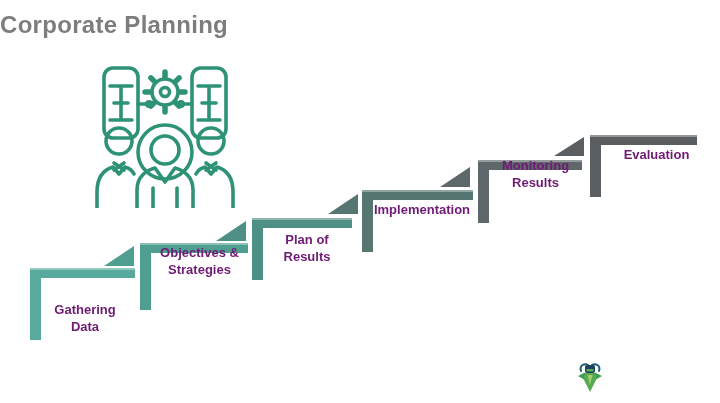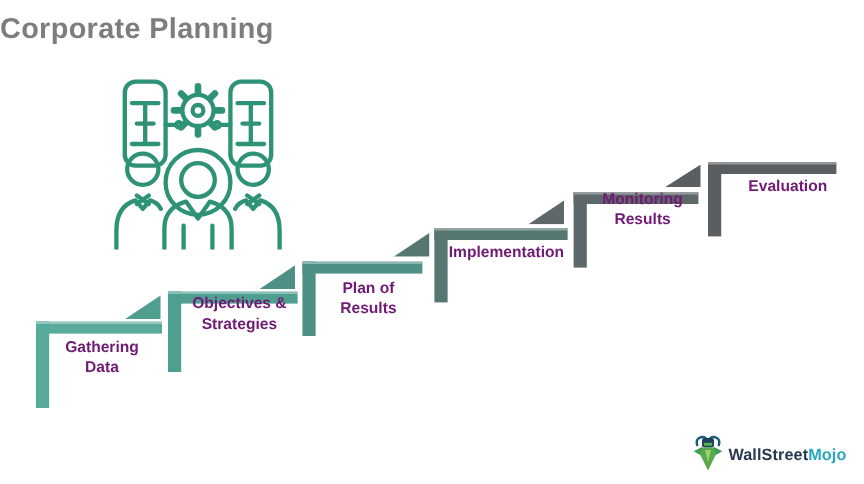--- a/index.html
+++ b/index.html
@@ -15,21 +15,21 @@
   .hbar,.vbar,.tri{position:absolute;background:var(--c);}
   .hbar,.vbar{box-shadow:inset 0 2px 0 rgba(255,255,255,.35);}
   .tri{clip-path:polygon(0 100%,100% 100%,100% 0);}
   .step-label{position:absolute;font-size:13px;font-weight:bold;color:#701a75;
               line-height:17px;text-align:center;}
   .nowrap{white-space:nowrap;}
 
   
   .s1 .hbar{left:30px;top:268px;width:105px;height:10px;}
   .s1 .vbar{left:30px;top:268px;width:11px;height:72px;}
-  .s1 .step-label{left:45px;top:280px;width:80px;}
+  .s1 .step-label{left:45px;top:301px;width:80px;}
   
   .s2 .hbar{left:140px;top:243px;width:108px;height:10px;}
   .s2 .vbar{left:140px;top:243px;width:11px;height:67px;}
   .s2 .tri{left:104px;top:246px;width:30px;height:20px;}
   .s2 .step-label{left:151px;top:244px;width:97px;}
   
   .s3 .hbar{left:252px;top:218px;width:100px;height:10px;}
   .s3 .vbar{left:252px;top:218px;width:11px;height:62px;}
   .s3 .tri{left:216px;top:221px;width:30px;height:20px;}
   .s3 .step-label{left:276px;top:231px;width:62px;}
@@ -143,16 +143,15 @@
     <svg viewBox="0 0 26 32" xmlns="http://www.w3.org/2000/svg">
       <path d="M4,9 C2,3 8,1 11,3" stroke="#1c5e78" stroke-width="2" fill="none" stroke-linecap="round"></path>
       <path d="M22,9 C24,3 18,1 15,3" stroke="#1c5e78" stroke-width="2" fill="none" stroke-linecap="round"></path>
       <rect x="8" y="3" width="10" height="8" rx="2" fill="#1f3f5e"></rect>
       <rect x="9.5" y="7" width="7" height="2.4" fill="#57b14e"></rect>
       <polygon points="1,14 8,10.5 8,18" fill="#3f9d52"></polygon>
       <polygon points="25,14 18,10.5 18,18" fill="#3f9d52"></polygon>
       <polygon points="8,11 18,11 19.5,17 13,30 6.5,17" fill="#57a84e"></polygon>
       <polygon points="10.5,13 15.5,13 13,23" fill="#9ed06e"></polygon>
     </svg>
-    <span class="logo-text"><span class="brand-primary">WallStreet</span><span class="brand-secondary">Mojo</span></span>
   </div>
 
 </div>
 
 </body></html>

